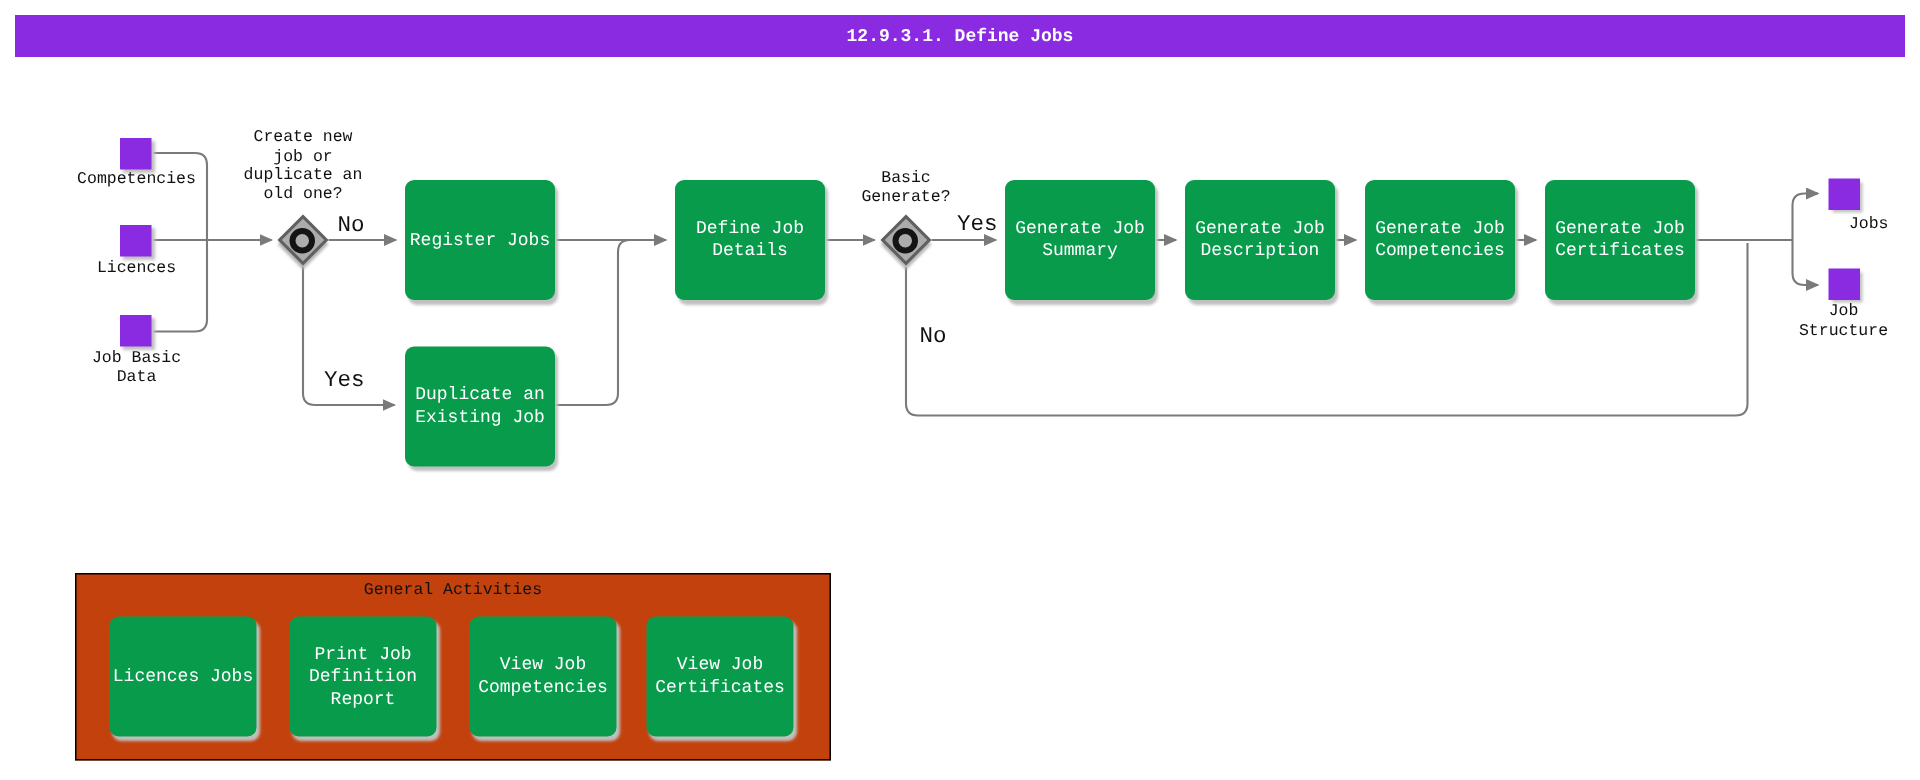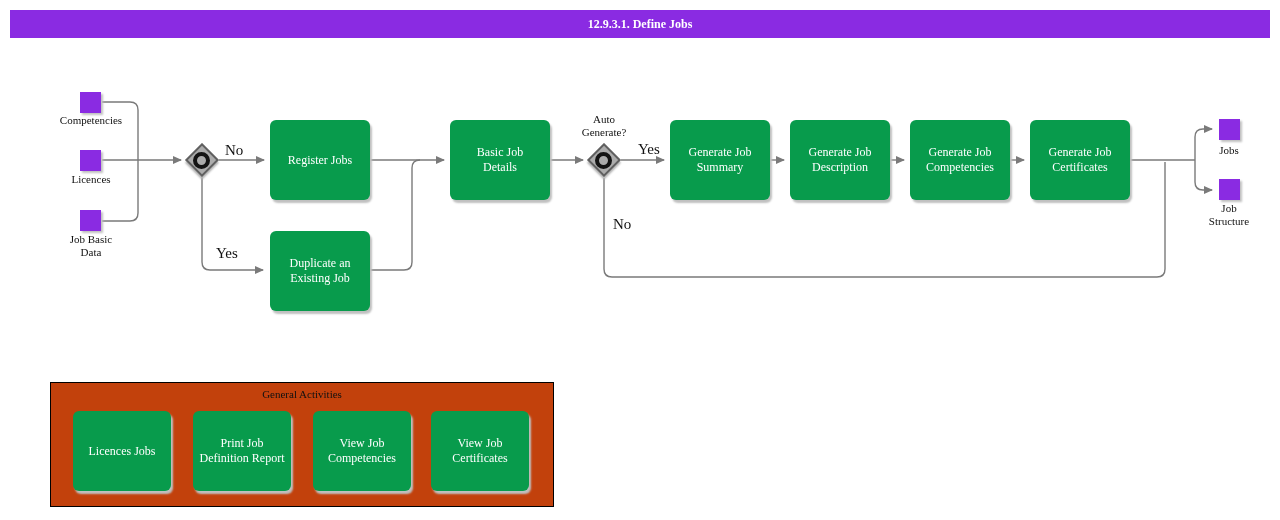--- a/index.html
+++ b/index.html
@@ -1,18 +1,18 @@
 <!DOCTYPE html>
 <html><head>
 <meta charset="utf-8">
 <style>
   html,body{margin:0;padding:0;background:#ffffff;}
   .canvas{
     position:relative;width:1280px;height:520px;background:#ffffff;
-    font-family:Liberation Serif, serif;color:#111;
+    font-family:Liberation Mono, monospace;color:#111;
     overflow:hidden;
   }
   .titlebar{
     position:absolute;left:10px;top:10px;width:1260px;height:28px;
     background:#8A2BE2;color:#ffffff;font-size:12px;font-weight:bold;
     line-height:28px;text-align:center;
   }
   .wires{position:absolute;left:0;top:0;pointer-events:none;}
   .activity{
     position:absolute;width:100px;height:80px;background:#089B4C;
@@ -91,49 +91,53 @@
   <div class="data-square" style="left:80px;top:92px;"></div>
   <div class="node-label" style="left:40px;top:114px;width:102px;">Competencies</div>
 
   <div class="data-square" style="left:80px;top:150px;"></div>
   <div class="node-label" style="left:40px;top:173px;width:102px;">Licences</div>
 
   <div class="data-square" style="left:80px;top:210px;"></div>
   <div class="node-label" style="left:40px;top:233px;width:102px;">Job Basic
 Data</div>
 
+  <div class="node-label" style="left:150px;top:86px;width:104px;">Create new
+job or
+duplicate an
+old one?</div>
   <div class="gateway" style="left:190px;top:148px;"></div>
   <div class="gateway-ring" style="left:193px;top:152px;"></div>
   <div class="edge-label" style="left:225px;top:142px;">No</div>
   <div class="edge-label" style="left:216px;top:245px;">Yes</div>
 
   <div class="activity" style="left:270px;top:120px;">Register Jobs</div>
   <div class="activity" style="left:270px;top:231px;">Duplicate an
 Existing Job</div>
-  <div class="activity" style="left:450px;top:120px;">Basic Job
+  <div class="activity" style="left:450px;top:120px;">Define Job
 Details</div>
 
-  <div class="node-label" style="left:552px;top:113px;width:104px;">Auto
+  <div class="node-label" style="left:552px;top:113px;width:104px;">Basic
 Generate?</div>
   <div class="gateway" style="left:592px;top:148px;"></div>
   <div class="gateway-ring" style="left:595px;top:152px;"></div>
   <div class="edge-label" style="left:638px;top:141px;">Yes</div>
   <div class="edge-label" style="left:613px;top:216px;">No</div>
 
   <div class="activity" style="left:670px;top:120px;">Generate Job
 Summary</div>
   <div class="activity" style="left:790px;top:120px;">Generate Job
 Description</div>
   <div class="activity" style="left:910px;top:120px;">Generate Job
 Competencies</div>
   <div class="activity" style="left:1030px;top:120px;">Generate Job
 Certificates</div>
 
   <div class="data-square" style="left:1219px;top:119px;"></div>
-  <div class="node-label" style="left:1199px;top:144px;width:60px;">Jobs</div>
+  <div class="node-label" style="left:1199px;top:144px;width:60px;text-align:right;">Jobs</div>
 
   <div class="data-square" style="left:1219px;top:179px;"></div>
   <div class="node-label" style="left:1179px;top:202px;width:100px;">Job
 Structure</div>
 
   <div class="ga-panel">
     <div class="ga-title">General Activities</div>
     <div class="ga-activity" style="left:22px;">Licences Jobs</div>
     <div class="ga-activity" style="left:142px;">Print Job
 Definition Report</div>

